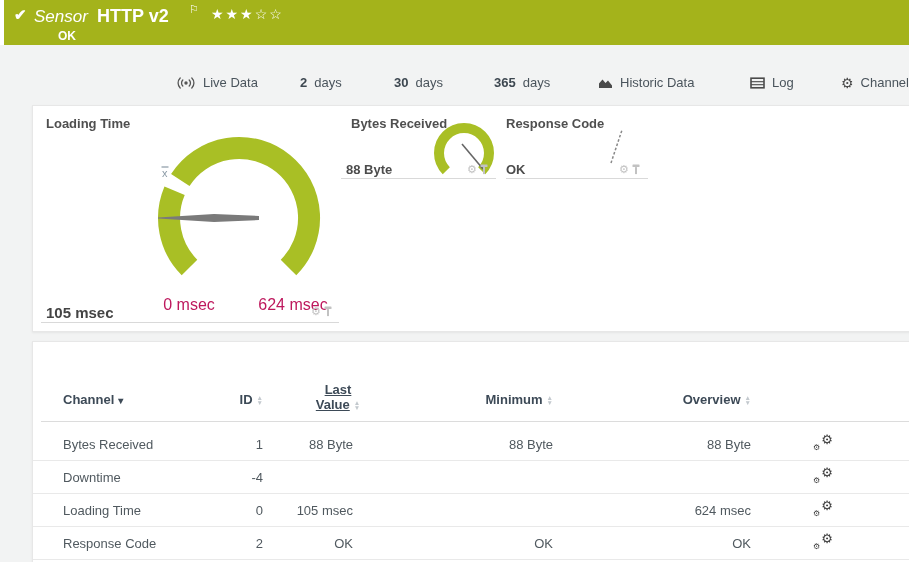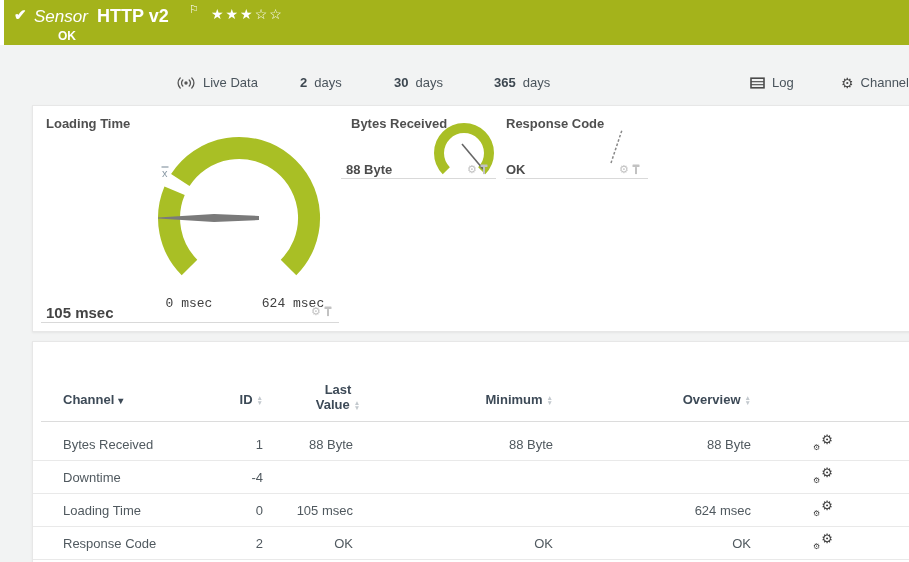--- a/index.html
+++ b/index.html
@@ -26,21 +26,21 @@
 
   
   .card { position:absolute; left:32px; width:880px; background:#fff;
           border:1px solid #e7e7e7; box-shadow:0 1px 2px rgba(0,0,0,0.06); }
   .card1 { top:105px; height:227px; }
   .card2 { top:341px; height:230px; }
 
   .g-title { position:absolute; font-size:13px; font-weight:bold; color:#4f4f4f; }
   .g-value { position:absolute; font-size:13px; font-weight:bold; color:#4c4c4c; }
   .g-value.big { font-size:15px; color:#444; }
-  .g-scale { position:absolute; font-size:13px; color:#404040; text-align:center; width:80px;font-family:Liberation Mono, monospace; }
+  .g-scale { position:absolute; font-size:16px; color:#be185d; text-align:center; width:80px; }
   .g-line { position:absolute; border-bottom:1px solid #d9d9d9; height:1px; }
   .g-icons { position:absolute; display:flex; align-items:center; gap:3px; color:#c2c2c2; cursor:pointer; }
   .g-icons .gear-sm { font-size:11px; line-height:1; }
 
   
   .th { position:absolute; font-size:13px; font-weight:bold; color:#3d4a57; cursor:pointer; }
   .right { text-align:right; }
   .center { text-align:center; }
   .sort { display:inline-flex; flex-direction:column; margin-left:4px; vertical-align:middle; }
   .sort span { font-size:6.5px; line-height:4.5px; color:#c3c9ce; }
@@ -87,20 +87,26 @@
   <div class="tab" style="left:394px;">
     <span class="num">30</span>
     <span>days</span>
   </div>
 
   <div class="tab" style="left:494px;justify-content:flex-end;">
     <span class="num">365</span>
     <span>days</span>
   </div>
 
+  <div class="tab" style="left:598px;">
+    <svg width="15" height="12" viewBox="0 0 15 12">
+      <path d="M1,11 L1,6.5 L4.5,2.5 L7.5,6 L10,3.5 L14,8.5 L14,11 Z" fill="#4a4a4a"></path>
+    </svg>
+    <span>Historic Data</span>
+  </div>
 
   <div class="tab" style="left:750px;">
     <svg width="15" height="12" viewBox="0 0 15 12">
       <rect x="1" y="1.2" width="13" height="9.6" fill="none" stroke="#4a4a4a" stroke-width="1.6"></rect>
       <line x1="1" y1="4.7" x2="14" y2="4.7" stroke="#4a4a4a" stroke-width="1.1"></line>
       <line x1="1" y1="7.7" x2="14" y2="7.7" stroke="#4a4a4a" stroke-width="1.1"></line>
     </svg>
     <span>Log</span>
   </div>
 
@@ -170,21 +176,21 @@
       <span>Channel</span><span class="sorted">▾</span>
     </div>
 
     <div class="th right" style="left:150px; top:50px; width:80px;">
       <span>ID</span><span class="sort">
           <span>▲</span>
           <span>▼</span>
         </span>
     </div>
 
-    <div class="th center" style="left:250px; top:40px; width:110px;">
+    <div class="th center" style="left:250px; top:40px; width:110px;text-decoration:underline;">
       <div>Last</div>
       <div><span>Value</span><span class="sort">
             <span>▲</span>
             <span>▼</span>
           </span></div>
     </div>
 
     <div class="th right" style="left:400px; top:50px; width:120px;">
       <span>Minimum</span><span class="sort">
           <span>▲</span>

